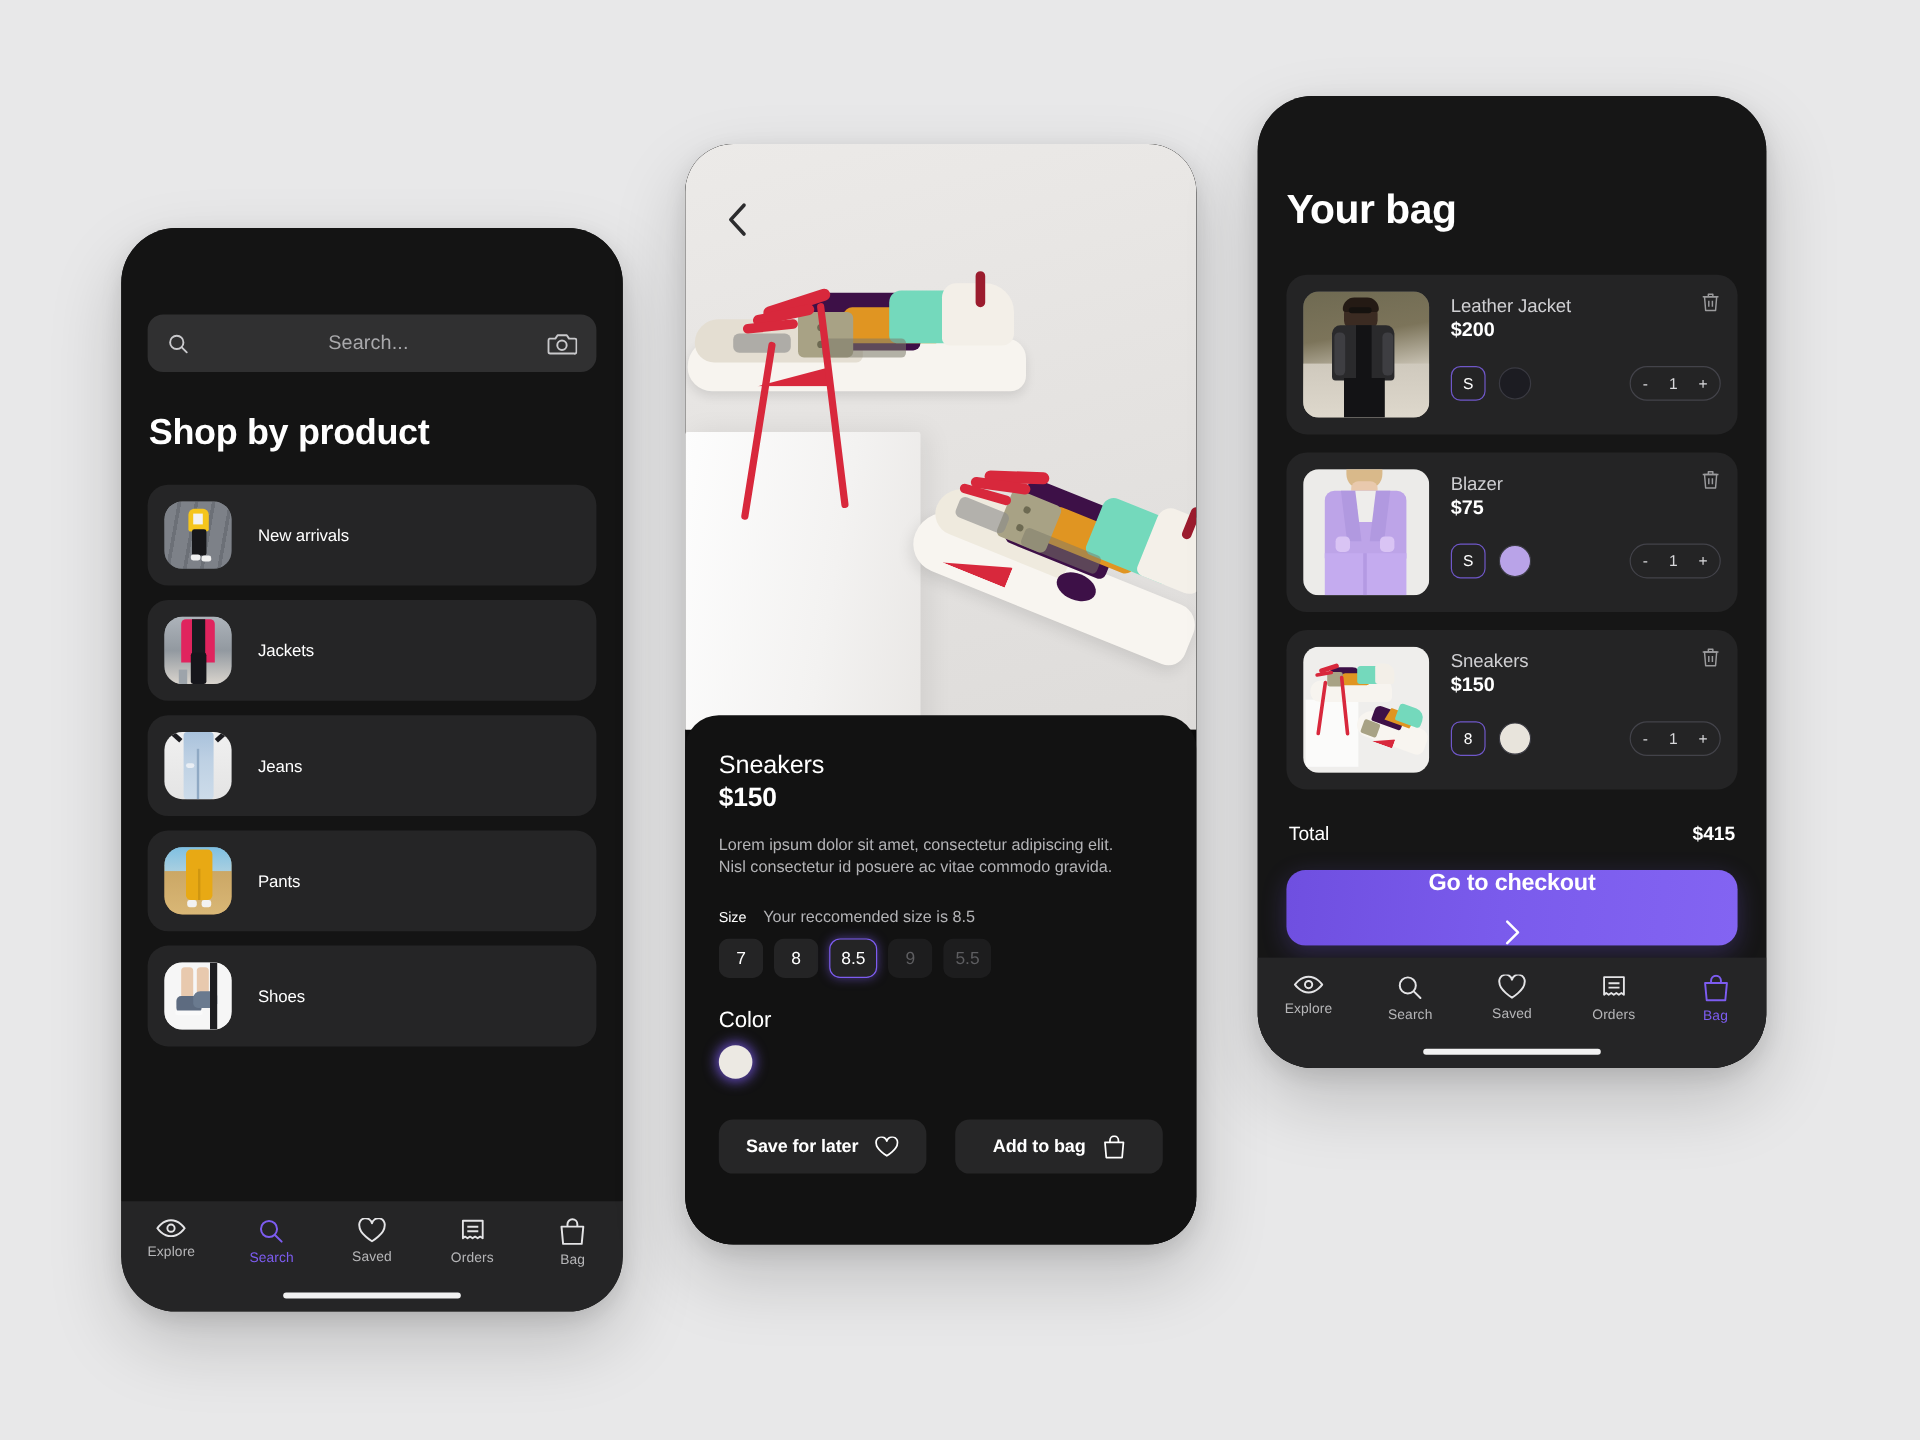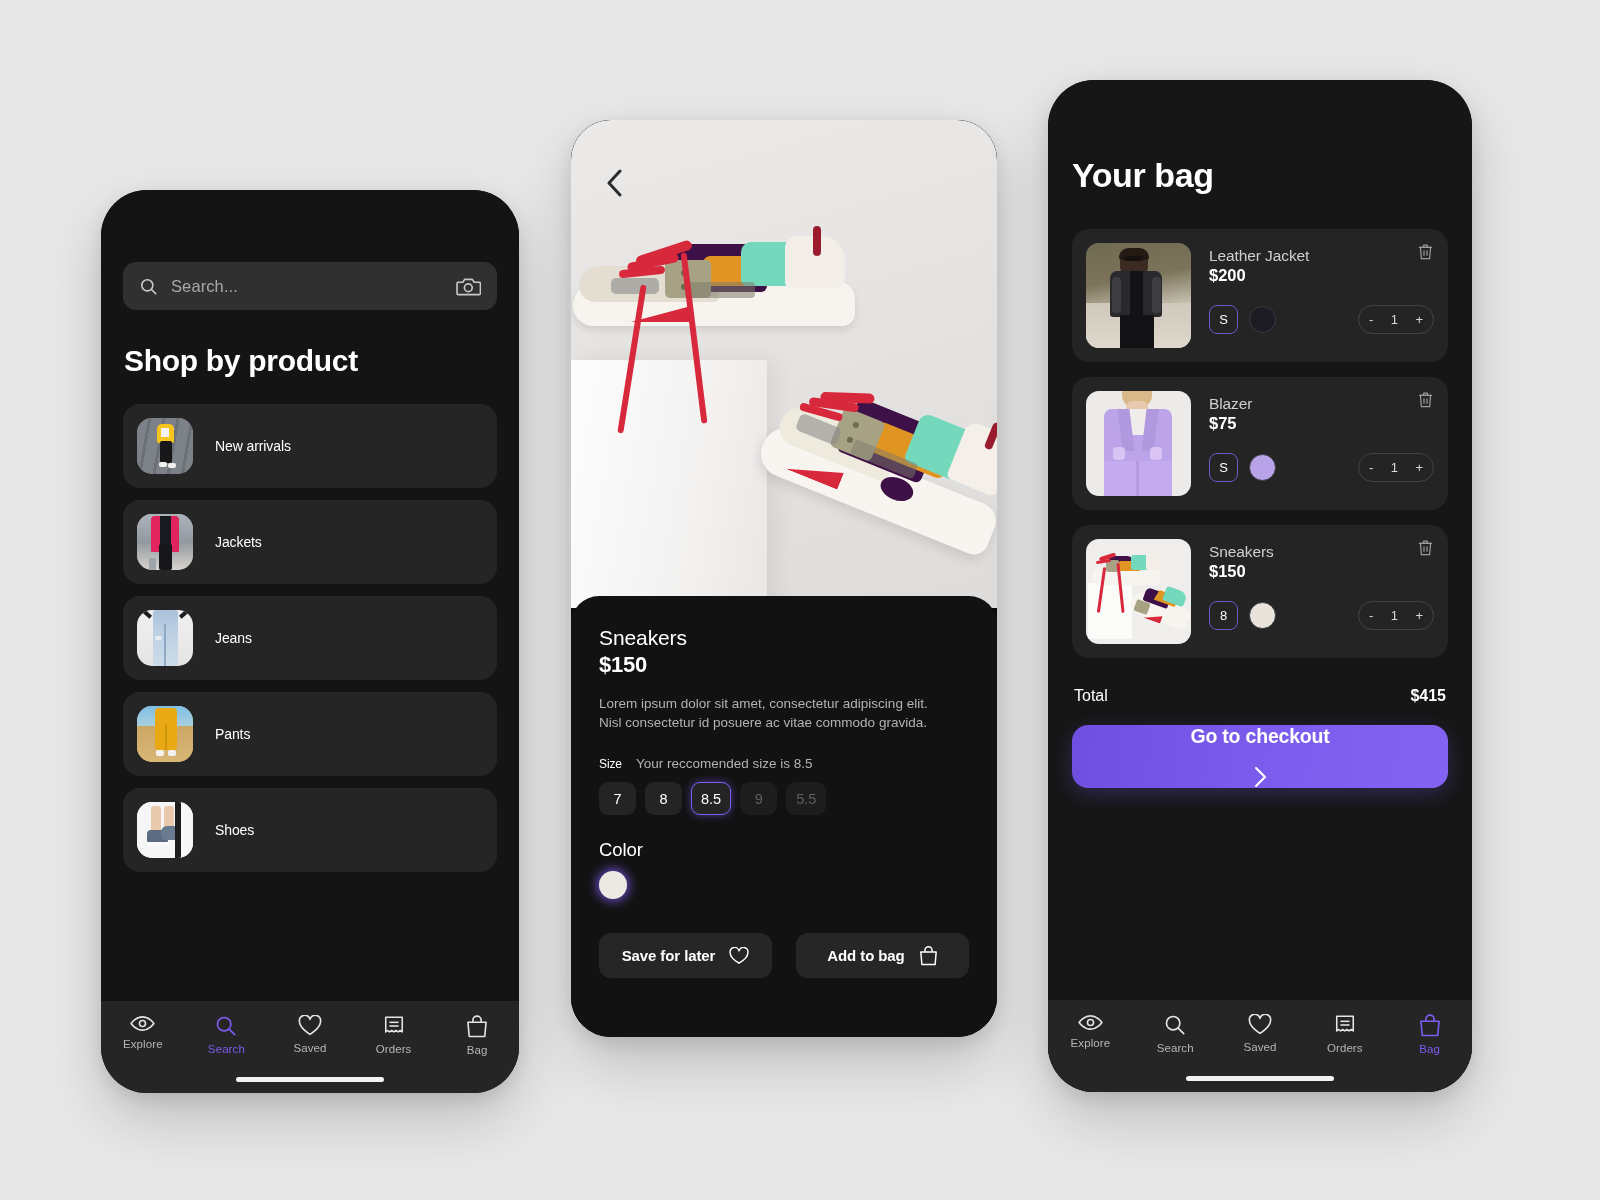--- a/index.html
+++ b/index.html
@@ -25,21 +25,21 @@
   .phone {
     position: absolute;
     background: #141414;
     border-radius: 46px;
     overflow: hidden;
     box-shadow: 0 26px 60px rgba(0,0,0,0.18), 0 6px 18px rgba(0,0,0,0.10);
   }
 
   #phone-search   { left: 101px;  top: 190px; width: 418px; height: 903px; }
   #phone-product  { left: 571px;  top: 120px; width: 426px; height: 917px; border-radius: 40px; background:#0c0c0c;}
-  #phone-bag      { left: 1048px; top: 80px;  width: 424px; height: 1012px; }
+  #phone-bag      { left: 1048px; top: 80px;  width: 424px; height: 810px; }
 
   .screen { position: absolute; inset: 0; display: flex; flex-direction: column; }
 
   
   .home-indicator {
     position: absolute;
     bottom: 11px; left: 50%;
     transform: translateX(-50%);
     width: 148px; height: 5px;
     border-radius: 3px;
@@ -91,20 +91,21 @@
     display: flex;
     align-items: center;
     padding: 0 16px;
     gap: 13px;
   }
   .searchbar .sb-text {
     flex: 1;
     font-size: 16.5px;
     color: #a9a9ac;
     letter-spacing: 0.1px;
+    text-align: center;
   }
   .page-title {
     font-size: 30px;
     font-weight: bold;
     color: #ffffff;
     margin: 34px 0 26px 1px;
     letter-spacing: -0.3px;
   }
   .cat-list { display: flex; flex-direction: column; gap: 12px; }
   .cat-item {

